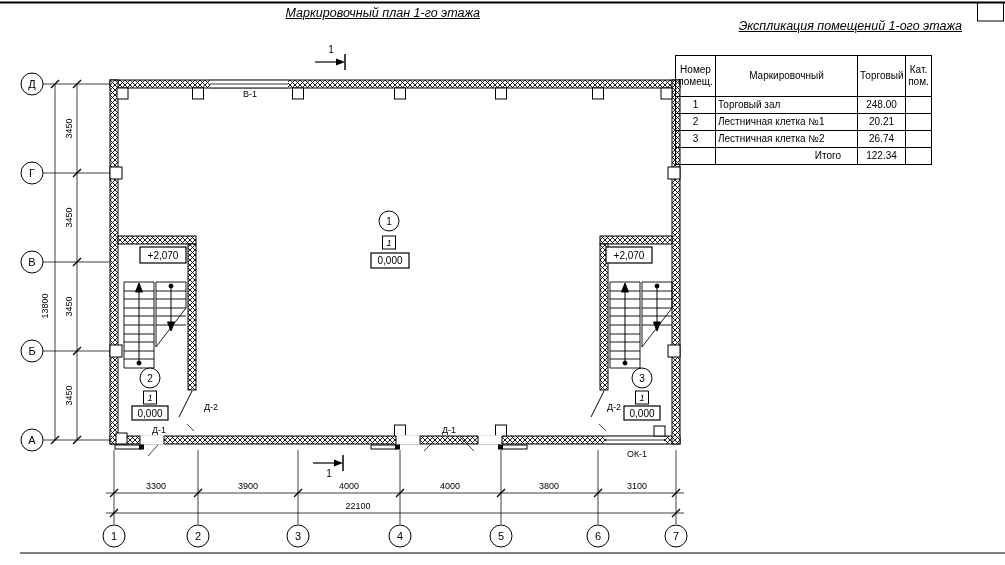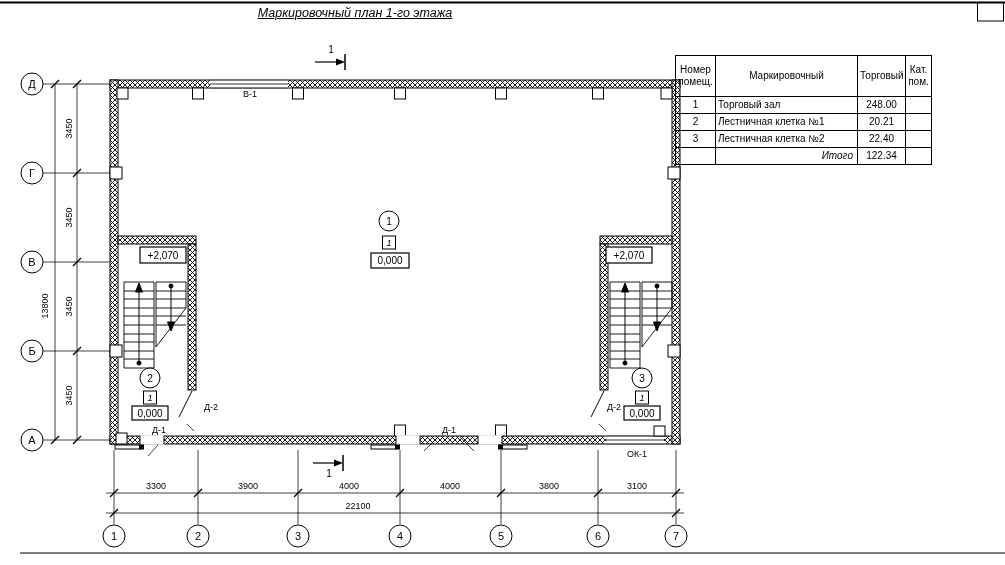--- a/index.html
+++ b/index.html
@@ -1,31 +1,31 @@
 <!DOCTYPE html>
 <html><head>
 <meta charset="utf-8">
 <style>
   html,body{margin:0;padding:0;background:#fff;}
   #stage{position:relative;width:1005px;height:565px;background:#fff;overflow:hidden;
          font-family:"Liberation Sans",sans-serif;color:#000;}
   #stage svg{position:absolute;left:0;top:0;}
   svg text{font-family:"Liberation Sans",sans-serif;fill:#000;}
   .title{position:absolute;font:italic 12.5px "Liberation Sans",sans-serif;
-         text-decoration:underline;text-align:center;white-space:nowrap;}
+         text-decoration:underline;text-align:right;white-space:nowrap;}
   #plan-title{left:230px;top:6px;width:250px;}
   #table-title{left:706px;top:19px;width:256px;}
   .expl-table{position:absolute;left:675px;top:55px;border-collapse:collapse;
               table-layout:fixed;width:256px;font:10px "Liberation Sans",sans-serif;}
   .expl-table th,.expl-table td{border:1px solid #000;padding:0 2px;text-align:center;
               font-weight:normal;overflow:hidden;line-height:1.25;}
   .expl-table thead th{height:40px;}
   .expl-table tbody td{height:16px;}
   .expl-table td.nm{text-align:left;}
-  .expl-table td.tot{text-align:right;padding-right:4px;font-style:italic;}
+  .expl-table td.tot{text-align:right;padding-right:16px;}
 </style>
 </head>
 <body>
 
 <div id="stage">
 
 <svg width="1005" height="565" viewBox="0 0 1005 565">
   <defs>
     <pattern id="hatch" width="5" height="5" patternUnits="userSpaceOnUse">
       <rect width="5" height="5" fill="#fff"></rect>
@@ -288,20 +288,21 @@
     <g>
       <line x1="313" y1="463" x2="338" y2="463" stroke="#000" stroke-width="1.2"></line>
       <polygon points="343,463 334,459.5 334,466.5" fill="#000"></polygon>
       <line x1="343" y1="455" x2="343" y2="471" stroke="#000" stroke-width="1.5"></line>
       <text x="329" y="477" font-size="10" text-anchor="middle">1</text>
     </g>
   </g>
 </svg>
 
 <div id="plan-title" class="title">Маркировочный план 1-го этажа</div>
+<div id="table-title" class="title">Экспликация помещений 1-ого этажа</div>
 
 <table class="expl-table">
   <colgroup>
         <col style="width:40px">
         <col style="width:142px">
         <col style="width:48px">
         <col style="width:26px">
       </colgroup>
   <thead>
     <tr>
@@ -320,21 +321,21 @@
     </tr>
     <tr>
       <td>2</td>
       <td class="nm">Лестничная клетка №1</td>
       <td>20.21</td>
       <td></td>
     </tr>
     <tr>
       <td>3</td>
       <td class="nm">Лестничная клетка №2</td>
-      <td>22.40</td>
+      <td>26.74</td>
       <td></td>
     </tr>
     <tr>
       <td></td>
       <td class="tot">Итого</td>
       <td>122.34</td>
       <td></td>
     </tr>
   </tbody>
 </table>

